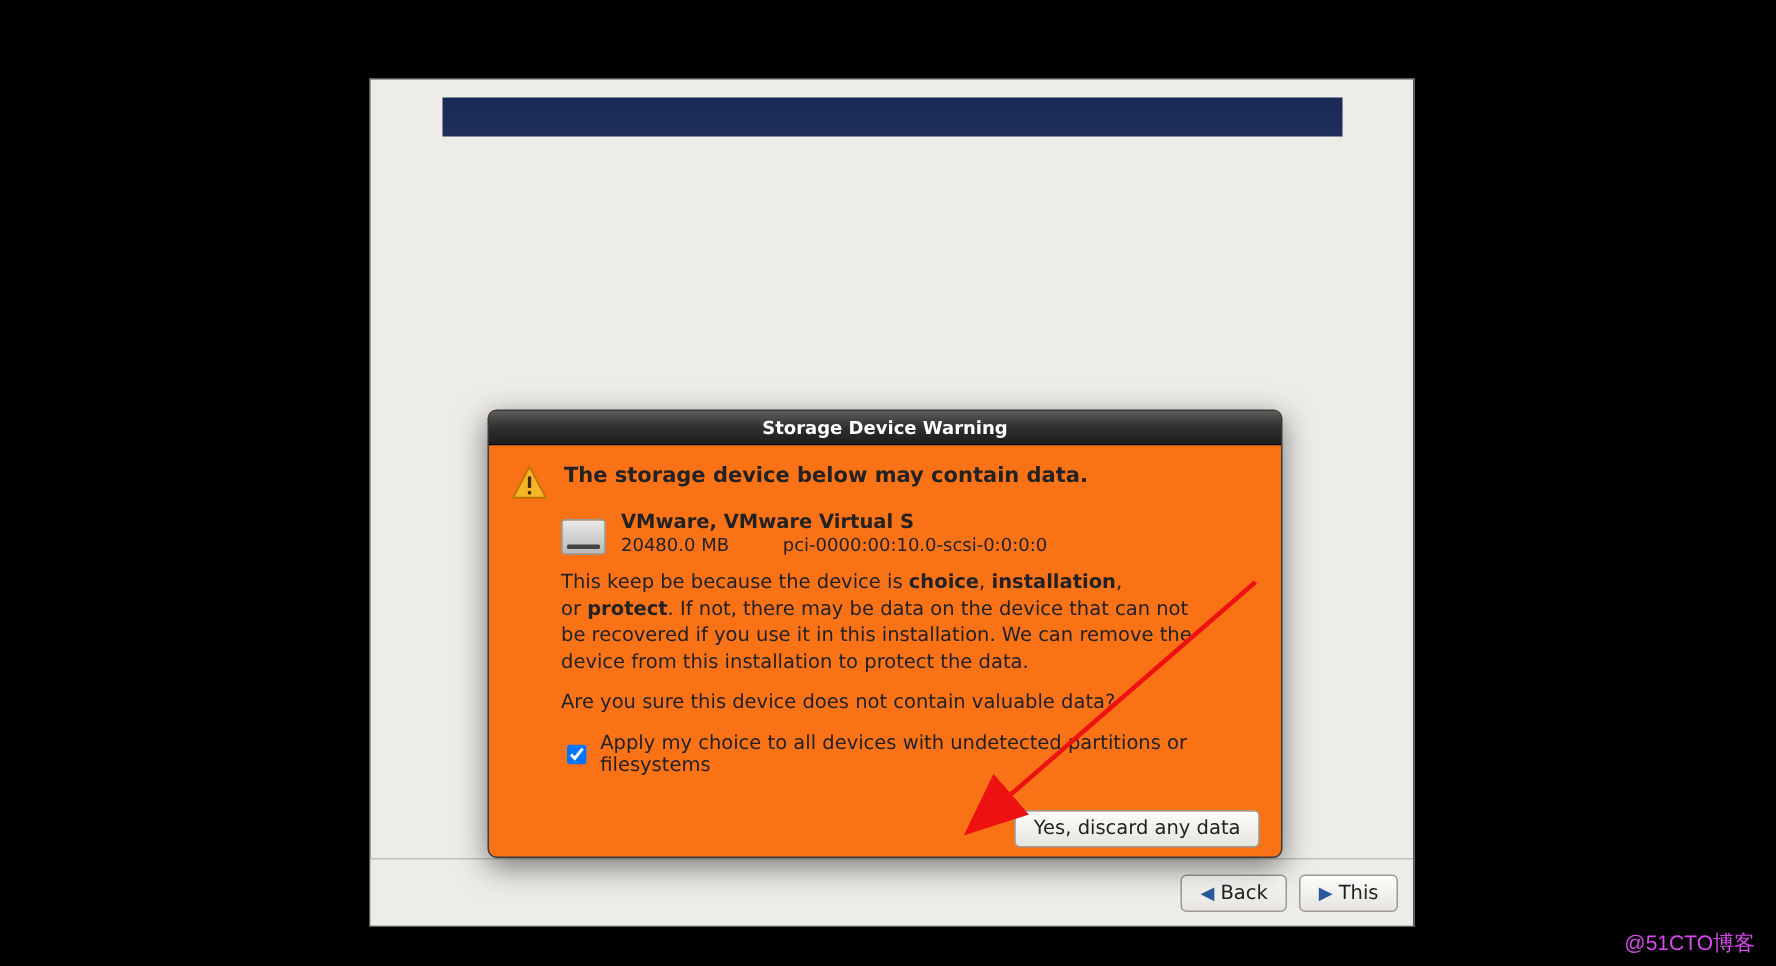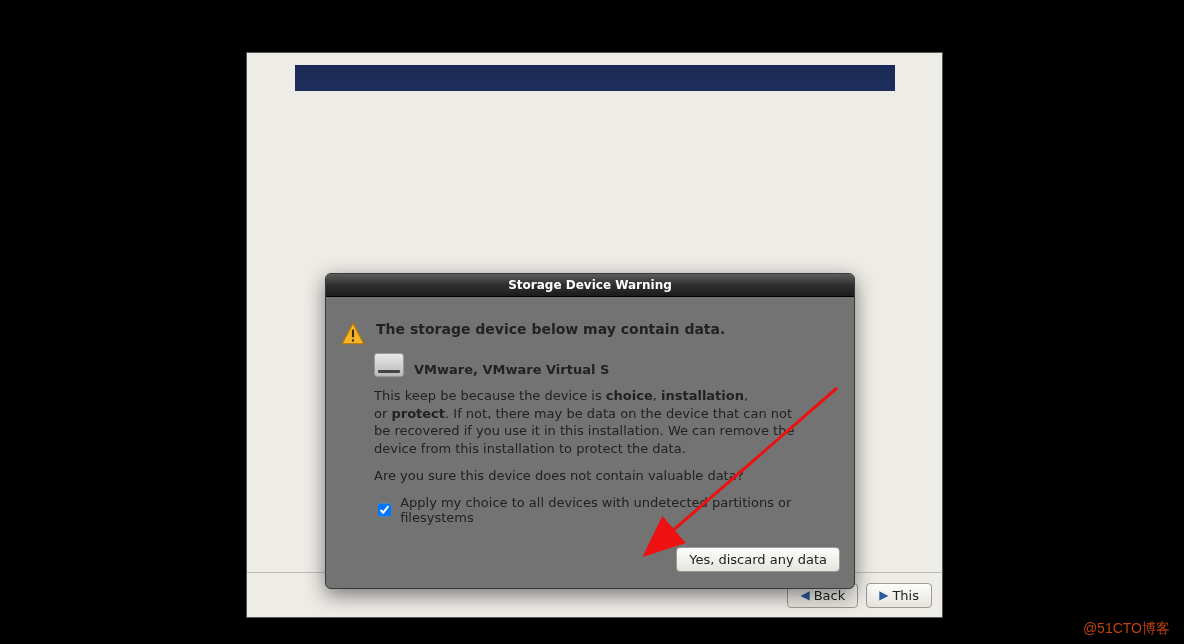--- a/index.html
+++ b/index.html
@@ -62,39 +62,39 @@
   .btn .arrow {
     font-size: 12px;
     color: #2a5a9c;
   }
   
   .dialog {
     position: absolute;
     left: 78px;
     top: 220px;
     width: 528px;
-    background: #737373;
+    background: #f97316;
     border: 1px solid #3a3a3a;
     border-radius: 6px;
     box-shadow: 0 6px 20px rgba(0,0,0,0.5);
   }
   .dialog-title {
     height: 22px;
     background: linear-gradient(to bottom, #5c5c5c 0%, #2f2f2f 50%, #1c1c1c 100%);
     color: #fff;
     font-weight: bold;
     font-size: 12px;
     text-align: center;
     line-height: 22px;
     border-top-left-radius: 5px;
     border-top-right-radius: 5px;
     border-bottom: 1px solid #000;
   }
   .dialog-body {
-    padding: 24px 14px 10px 14px;
+    padding: 12px 14px 10px 14px;
   }
   .warn-row {
     display: flex;
     align-items: flex-start;
     gap: 10px;
     margin-bottom: 6px;
   }
   .warn-heading {
     font-weight: bold;
     font-size: 14px;
@@ -147,35 +147,35 @@
     display: flex;
     align-items: center;
     gap: 6px;
     margin: 10px 0 0 34px;
     font-size: 13px;
   }
   .dialog-buttons {
     display: flex;
     justify-content: flex-end;
     gap: 12px;
-    padding: 12px 14px 16px 14px;
+    padding: 12px 14px 6px 14px;
   }
   .warning-svg {
     flex: 0 0 auto;
   }
   
   .anno-arrow {
     position: absolute;
     pointer-events: none;
   }
   .watermark {
     position: absolute;
     right: 14px;
     bottom: 6px;
-    color: #c2410c;
+    color: #d946ef;
     font-size: 14px;
     font-family: sans-serif;
   }
   input[type="checkbox"] {
     width: 14px;
     height: 14px;
   }
 </style>
 </head>
 <body>
@@ -204,20 +204,24 @@
           <rect x="11" y="8" width="2" height="7" fill="#3a2a00"></rect>
           <rect x="11" y="17" width="2" height="2" fill="#3a2a00"></rect>
         </svg>
         <div class="warn-heading">The storage device below may contain data.</div>
       </div>
 
       <div class="device-row">
         <div class="drive-icon"></div>
         <div class="device-text">
           <div class="name">VMware, VMware Virtual S</div>
+          <div class="sub">
+            <span>20480.0 MB</span>
+            <span class="pci">pci-0000:00:10.0-scsi-0:0:0:0</span>
+          </div>
         </div>
       </div>
 
 
       <div class="para">
         <span>This keep be because the device is </span><b>choice</b><span>, </span><b>installation</b><span>,</span><br>
         <span>or </span><b>protect</b><span>. If not, there may be data on the device that can not be recovered if you use it in this installation. We can remove the device from this installation to protect the data.</span>
       </div>
 
       <div class="para">Are you sure this device does not contain valuable data?</div>

